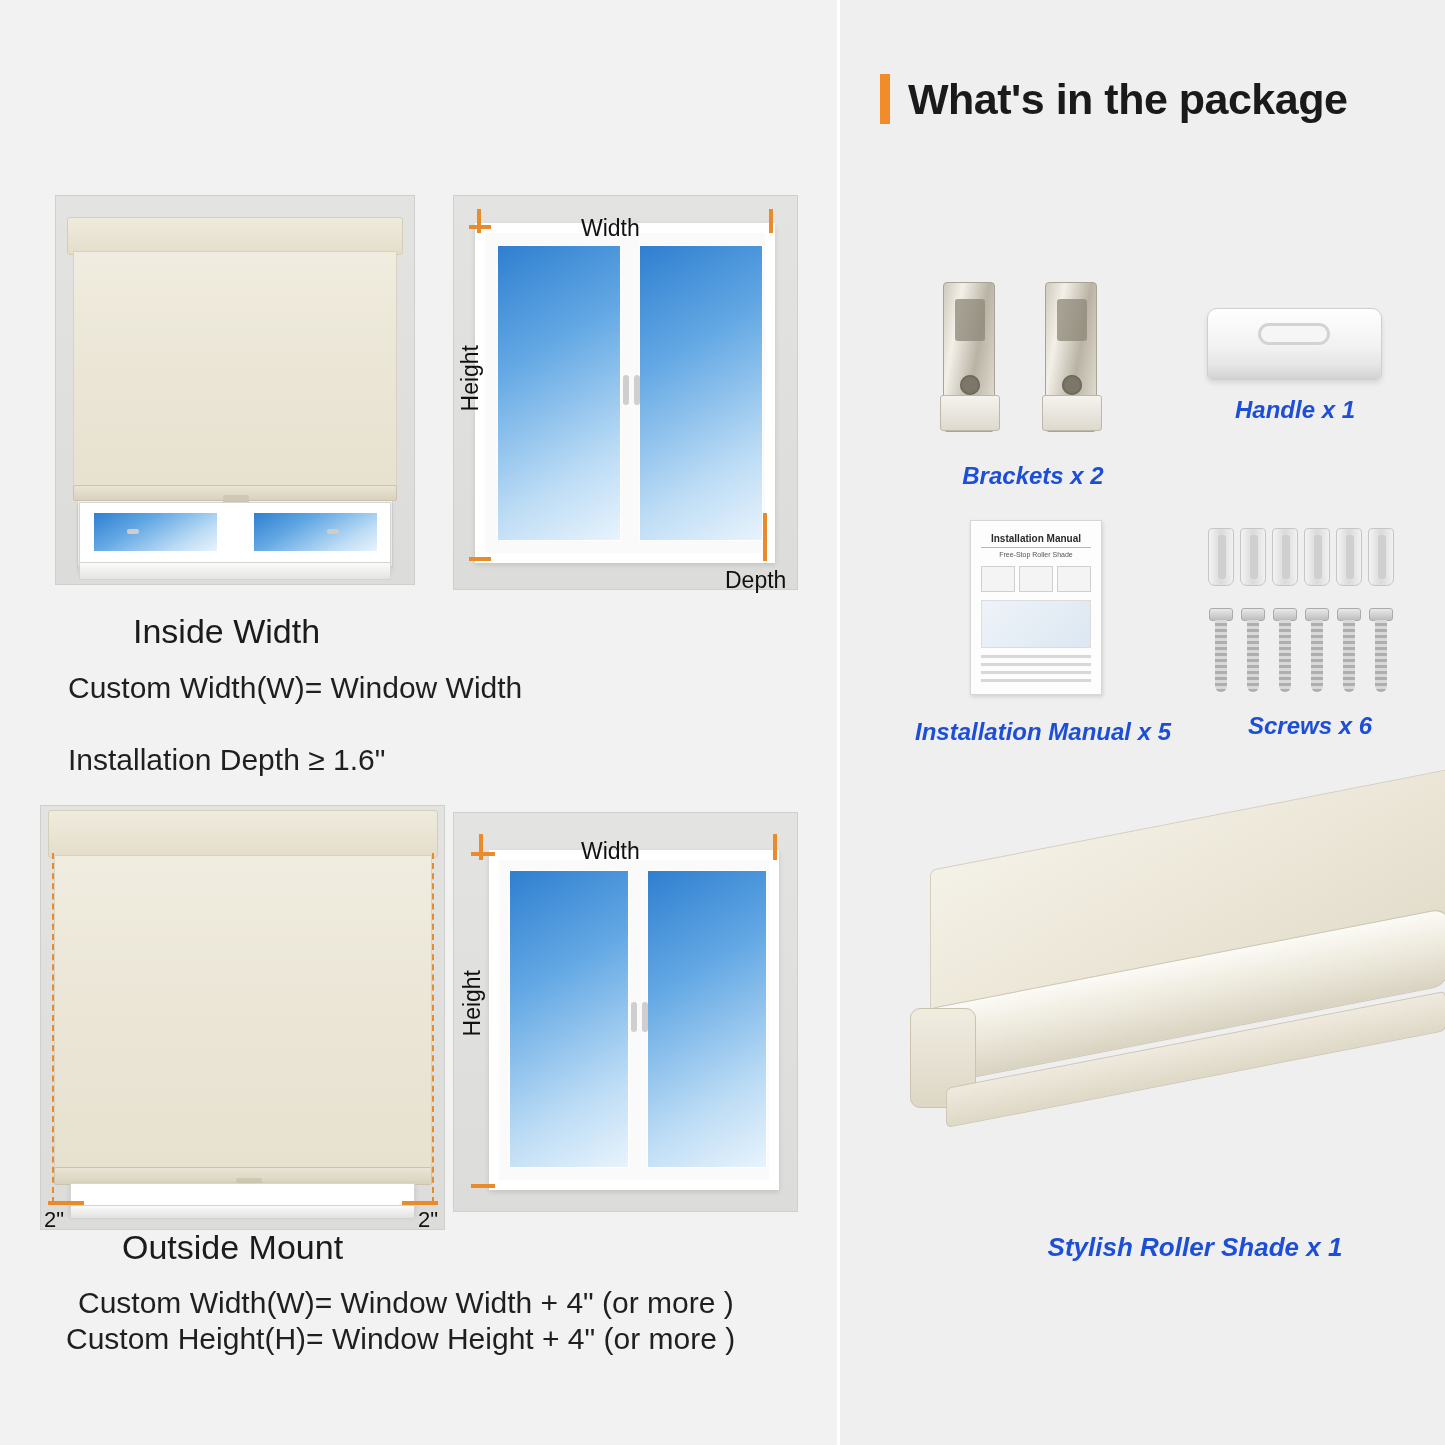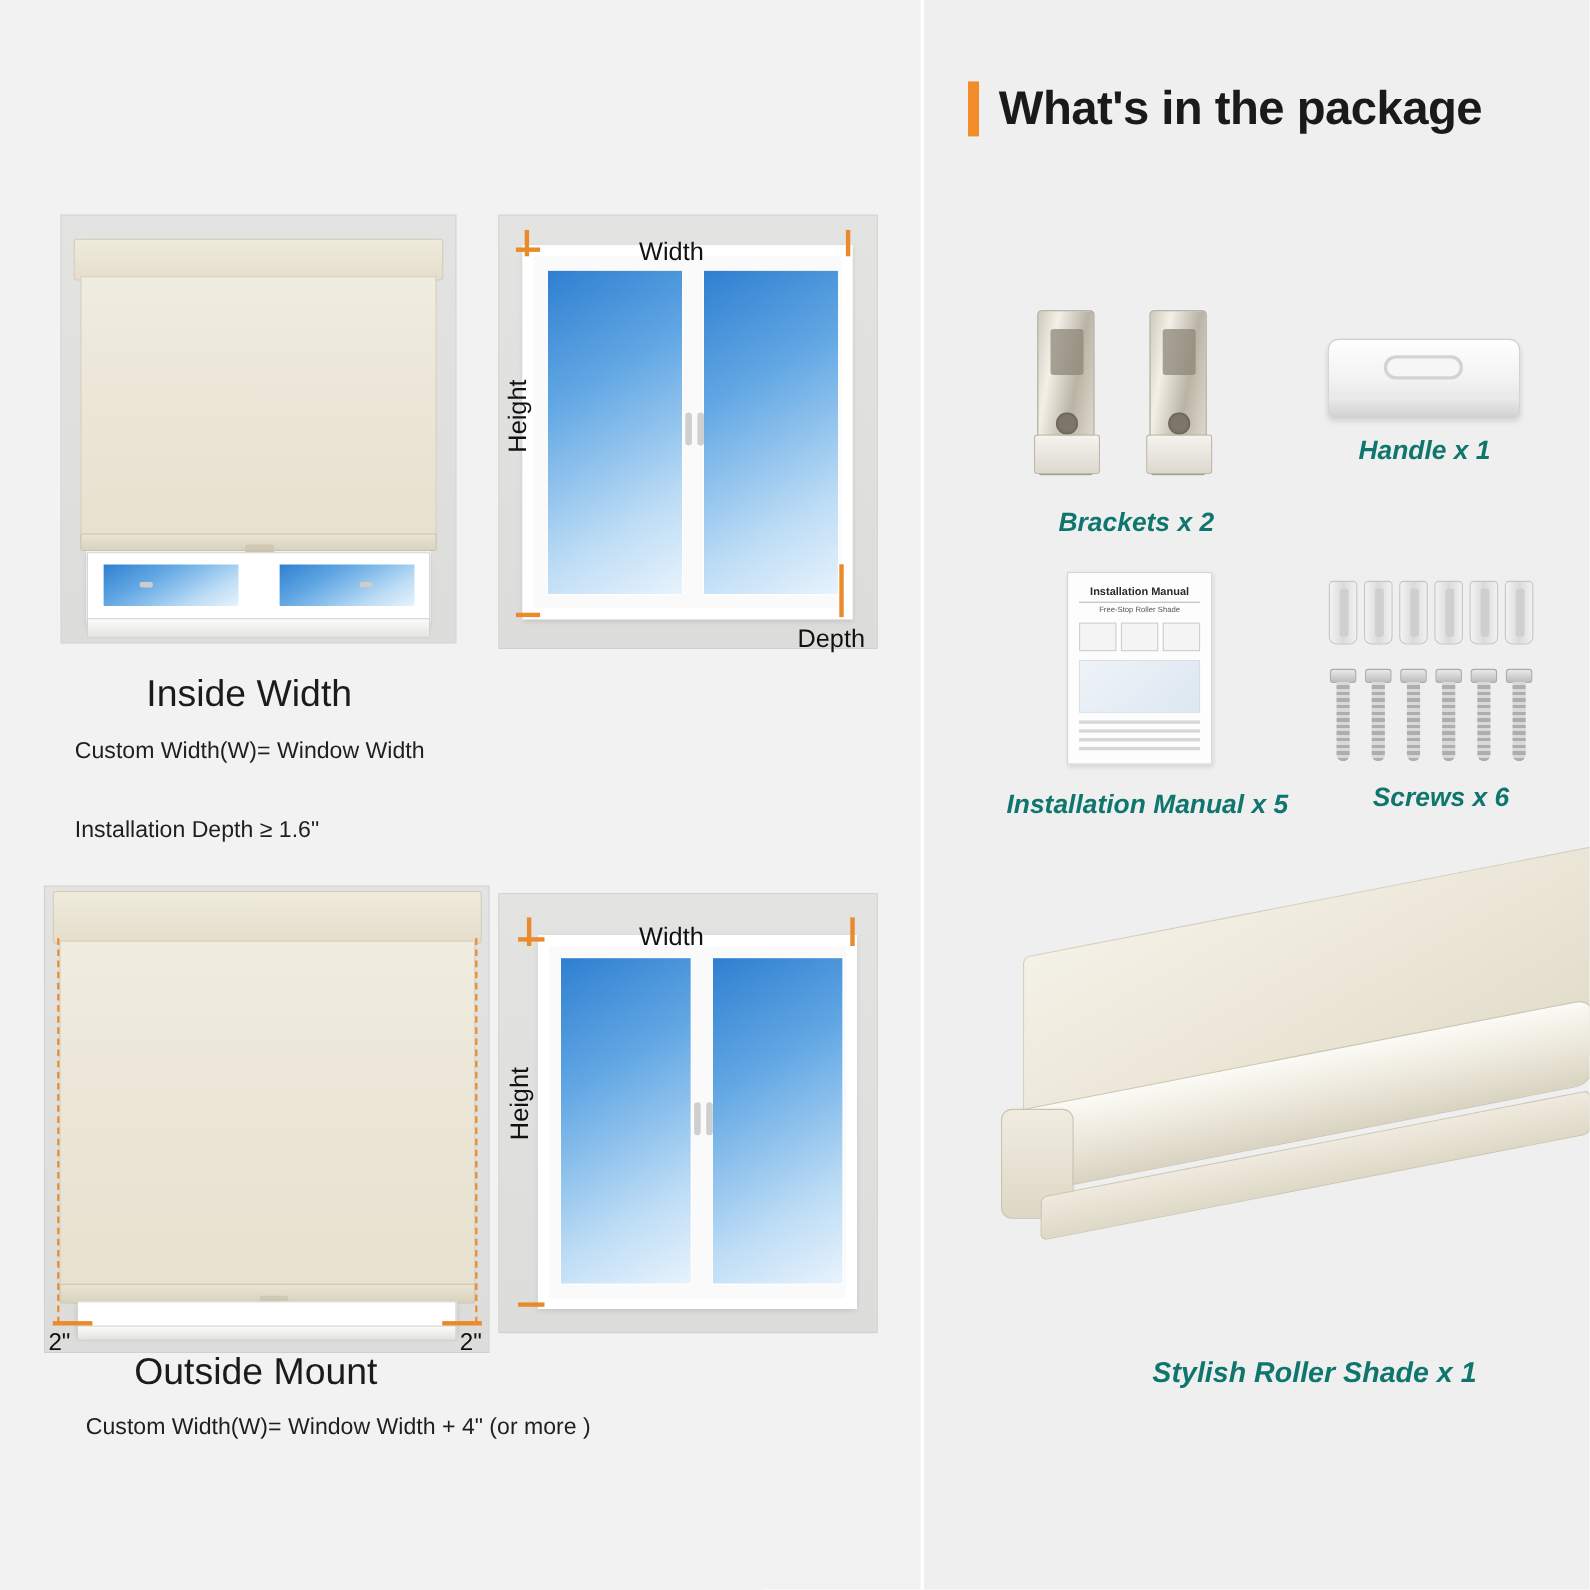--- a/index.html
+++ b/index.html
@@ -91,27 +91,27 @@
     position: absolute; background: #e98b2b;
   }
   .dash-v {
     position: absolute; border-left: 2px dashed #e98b2b;
   }
 
   .mount-name {
     position: absolute; font-size: 34px; color: #1b1b1b; font-weight: 500;
   }
   .spec-line {
-    position: absolute; font-size: 21px; color: #1f1f1f; white-space: nowrap;
+    position: absolute; font-size: 30px; color: #1f1f1f; white-space: nowrap;
   }
 
   
   .pkg-caption {
     position: absolute; font-size: 24px; font-weight: bold; font-style: italic;
-    color: #0f766e; text-align: center; white-space: nowrap;
+    color: #1d4ed8; text-align: center; white-space: nowrap;
   }
 
   .bracket {
     position: absolute;
     width: 52px; height: 150px;
     background: linear-gradient(100deg,#cfcabc 0%, #f3f0e8 25%, #b9b3a4 60%, #e7e3d8 100%);
     border: 1px solid #a9a395;
     border-radius: 4px;
   }
   .bracket .slot {
@@ -288,20 +288,21 @@
       <div class="tick" style="left:320px;top:22px;width:4px;height:26px;"></div>
       <div class="meas-label" style="left:128px;top:26px;">Width</div>
 
       <div class="tick" style="left:18px;top:40px;width:24px;height:4px;"></div>
       <div class="tick" style="left:18px;top:372px;width:24px;height:4px;"></div>
       <div class="meas-label meas-vert" style="left:6px;top:158px;">Height</div>
     </div>
 
     <div class="mount-name" style="left:122px;top:1228px;">Outside Mount</div>
     <div class="spec-line" style="left:78px;top:1286px;">Custom Width(W)= Window Width + 4"  (or more )</div>
+    <div class="spec-line" style="left:66px;top:1322px;">Custom Height(H)= Window Height + 4" (or more )</div>
   </div>
 
   <div class="right-panel">
 
     <div class="section-title right-title">
       <span class="title-bar"></span>
       <span>What's in the package</span>
     </div>
 
     <div>

